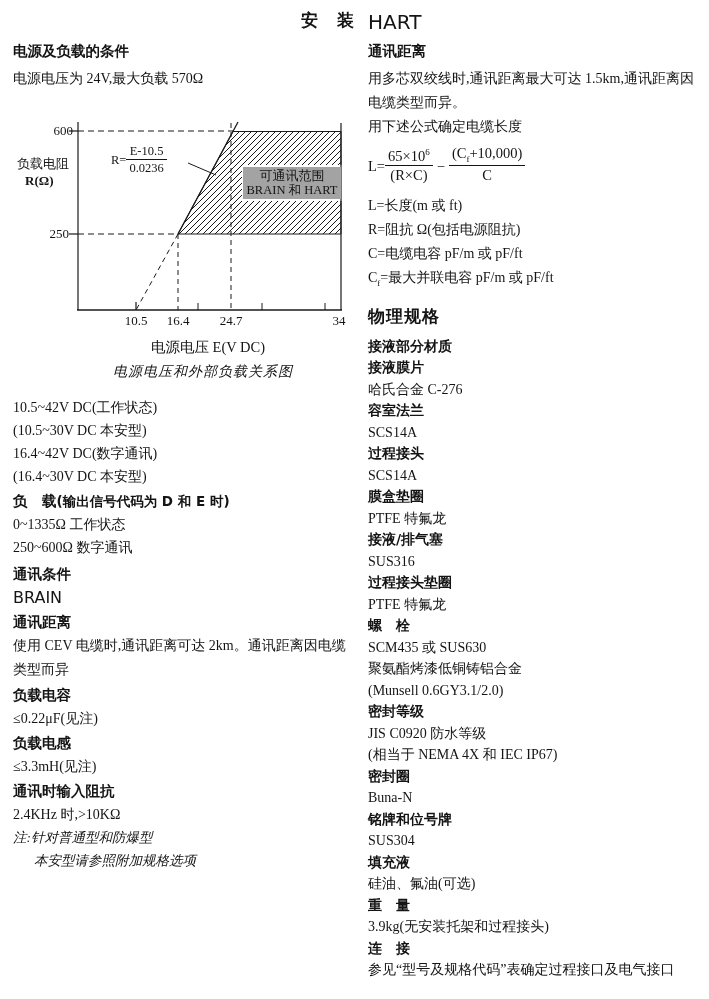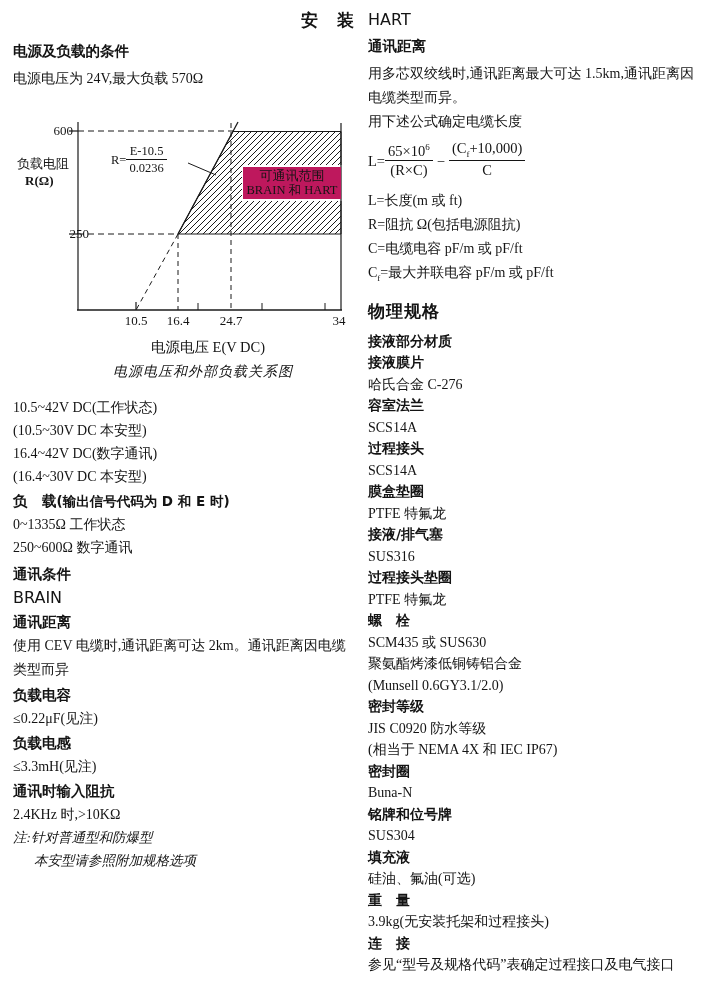--- a/index.html
+++ b/index.html
@@ -35,21 +35,21 @@
   .h-inline-note{font-weight:bold;font-family:"DejaVu Sans","Liberation Sans",sans-serif;font-size:13.5px;}
 
   
   .chart{position:relative;width:348px;height:276px;margin:22px 0 8px;}
   .chart svg{position:absolute;left:0;top:0;}
   .cl{position:absolute;font-size:13px;line-height:14px;white-space:nowrap;}
   .cl-center{text-align:center;}
   .yt{width:28px;text-align:right;}
   .region-label{
     position:absolute;left:230px;top:55px;width:98px;text-align:center;
-    background:#be185d;padding:1px 0;
+    background:#a3a3a3;padding:1px 0;
   }
   .region-label .l1{font-size:13px;line-height:15px;}
   .region-label .l2{font-size:12.5px;line-height:15px;}
   .chart-formula{position:absolute;left:98px;top:32px;font-size:12.5px;white-space:nowrap;}
   .axis-title{position:absolute;left:55px;top:226px;width:280px;text-align:center;font-size:14.5px;}
   .chart-caption{position:absolute;left:40px;top:251px;width:300px;text-align:center;font-size:14px;font-style:italic;letter-spacing:1px;}
 
   
   .frac{display:inline-block;vertical-align:-0.65em;text-align:center;line-height:1.15;}
   .frac .num{display:block;padding:0 3px 1px;}
@@ -106,21 +106,21 @@
 
       <line x1="123" y1="190" x2="123" y2="198" stroke="#1a1a1a" stroke-width="1.2"></line>
       <line x1="185" y1="191" x2="185" y2="198" stroke="#1a1a1a" stroke-width="1"></line>
       <line x1="249" y1="191" x2="249" y2="198" stroke="#1a1a1a" stroke-width="1"></line>
       <line x1="312" y1="191" x2="312" y2="198" stroke="#1a1a1a" stroke-width="1"></line>
 
       <line x1="175" y1="51" x2="203" y2="63" stroke="#1a1a1a" stroke-width="1"></line>
     </svg>
 
     <div class="cl yt" style="left:32px;top:12px;">600</div>
-    <div class="cl yt" style="left:48px;top:115px;">250</div>
+    <div class="cl yt" style="left:28px;top:115px;">250</div>
     <div class="cl" style="left:4px;top:45px;">负载电阻</div>
     <div class="cl" style="left:12px;top:62px;font-weight:bold;">R(Ω)</div>
 
     <div class="chart-formula">
       <span>R=</span><span class="frac"><span class="num">E-10.5</span><span class="den">0.0236</span></span>
     </div>
 
     <div class="region-label">
       <div class="l1">可通讯范围</div>
       <div class="l2">BRAIN 和 HART</div>
@@ -153,21 +153,21 @@
   <div class="h-sub" style="margin-top:4px;margin-bottom:2px;">负载电感</div>
   <div class="body-line">≤3.3mH(见注)</div>
   <div class="h-sub" style="margin-top:4px;margin-bottom:2px;">通讯时输入阻抗</div>
   <div class="body-line">2.4KHz 时,&gt;10KΩ</div>
   <div class="note-line">注:针对普通型和防爆型</div>
   <div class="note-line indent">本安型请参照附加规格选项</div>
 </div>
 
 <div class="col col-right">
 
-  <div class="sans-label" style="font-size:16px;margin:10px 0 8px;">HART</div>
+  <div class="sans-label" style="font-size:20px;margin:10px 0 8px;">HART</div>
   <div class="h-sub">通讯距离</div>
   <div class="body-par">用多芯双绞线时,通讯距离最大可达 1.5km,通讯距离因电缆类型而异。</div>
   <div class="body-par">用下述公式确定电缆长度</div>
 
   <div class="formula-block">
     <span>L=</span><span class="frac"><span class="num"><span>65×10</span><sup>6</sup></span><span class="den">(R×C)</span></span><span class="op">−</span><span class="frac"><span class="num"><span>(C</span><sub class="sub">f</sub><span>+10,000)</span></span><span class="den">C</span></span>
   </div>
 
   <div class="var-line">L=长度(m 或 ft)</div>
   <div class="var-line">R=阻抗 Ω(包括电源阻抗)</div>

